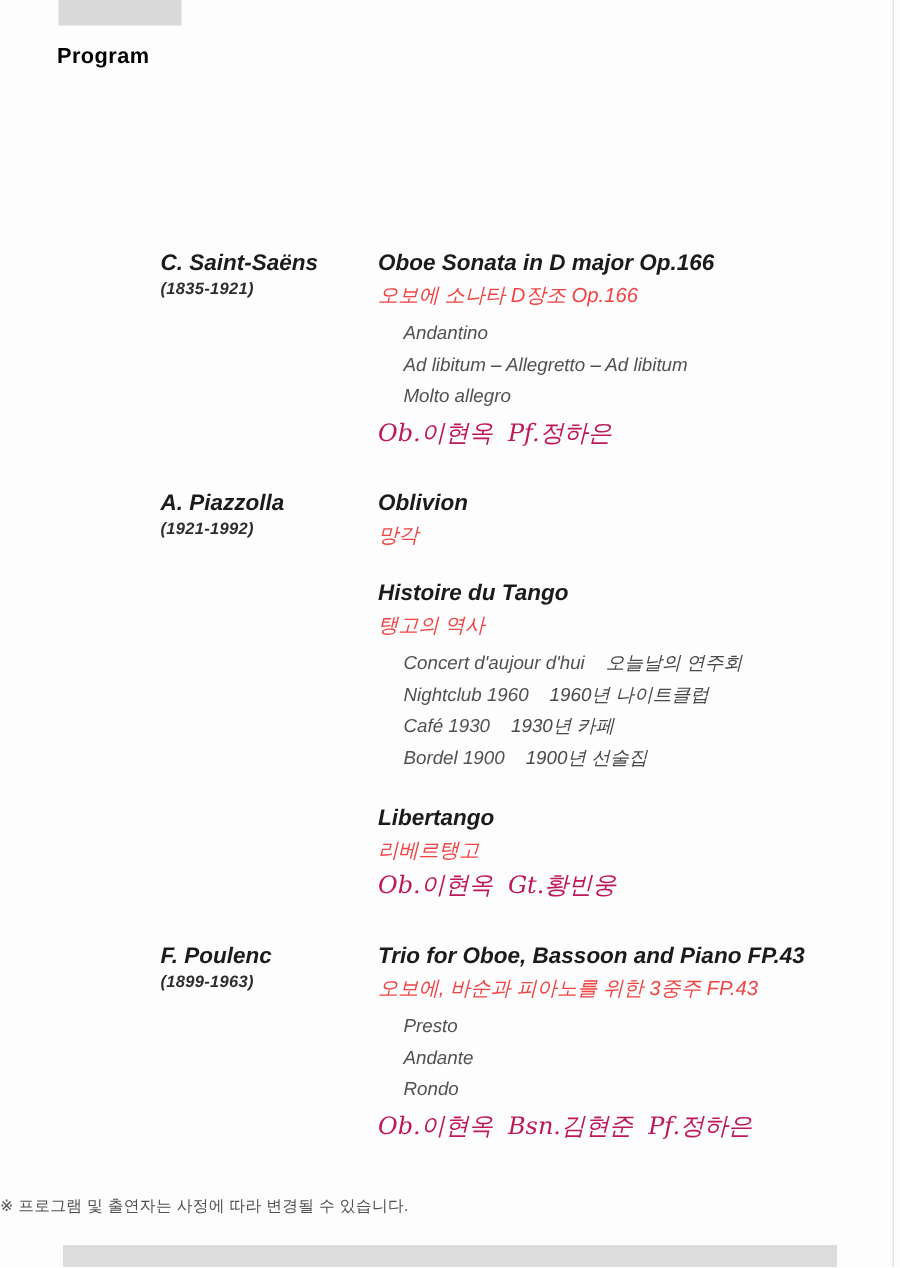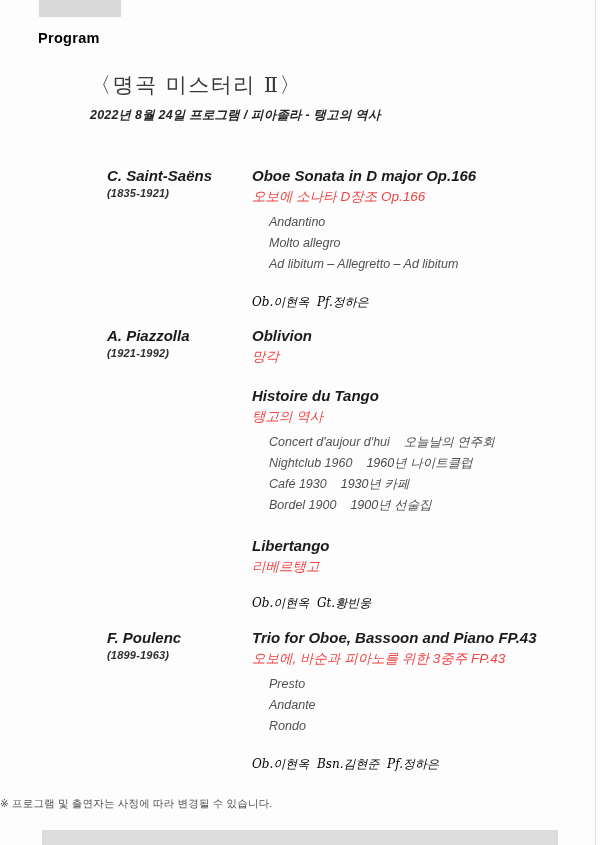--- a/index.html
+++ b/index.html
@@ -94,24 +94,24 @@
   .movements { margin: 6px 0 0 17px; }
   .movement {
     display: flex;
     gap: 14px;
     font-size: 12.5px;
     color: #515151;
     line-height: 21px;
   }
   .movement .mv-ko { color: #484848; }
   .performers {
-    margin-top: 18px;
+    margin-top: 5px;
     font-family: "DejaVu Serif", "Liberation Serif", serif;
-    font-size: 12px;
-    color: #000000;
+    font-size: 16px;
+    color: #be185d;
     white-space: pre;
     line-height: 18px;
   }
   .footer-note {
     position: absolute;
     left: 0; top: 797px;
     width: 100%;
     text-align: left;
     font-size: 10.5px;
     color: #4f4f4f;
@@ -127,43 +127,39 @@
 </head>
 <body>
 
 <div class="page">
 
   <div class="top-redaction-box"></div>
   <div class="right-edge-line"></div>
 
   <div class="program-label">Program</div>
 
-  <div class="title-block">
-    <div class="main-title">〈명곡 미스터리 Ⅱ〉</div>
-    <div class="subtitle">2022년 8월 24일 프로그램 / 피아졸라 - 탱고의 역사</div>
-  </div>
 
   <section class="entry entry-saintsaens">
     <div class="composer-col">
       <div class="composer-name">C. Saint-Saëns</div>
       <div class="composer-dates">(1835-1921)</div>
     </div>
     <div class="pieces-col">
       <div class="piece">
         <div class="piece-title">Oboe Sonata in D major Op.166</div>
         <div class="piece-title-ko">오보에 소나타 D장조 Op.166</div>
         <div class="movements">
           <div class="movement">
               <span class="mv-name">Andantino</span>
             </div>
           <div class="movement">
+              <span class="mv-name">Ad libitum – Allegretto – Ad libitum</span>
+            </div>
+          <div class="movement">
               <span class="mv-name">Molto allegro</span>
-            </div>
-          <div class="movement">
-              <span class="mv-name">Ad libitum – Allegretto – Ad libitum</span>
             </div>
         </div>
         <div class="performers">Ob.이현옥  Pf.정하은</div>
       </div>
     </div>
   </section>
 
   <section class="entry entry-piazzolla">
     <div class="composer-col">
       <div class="composer-name">A. Piazzolla</div>

